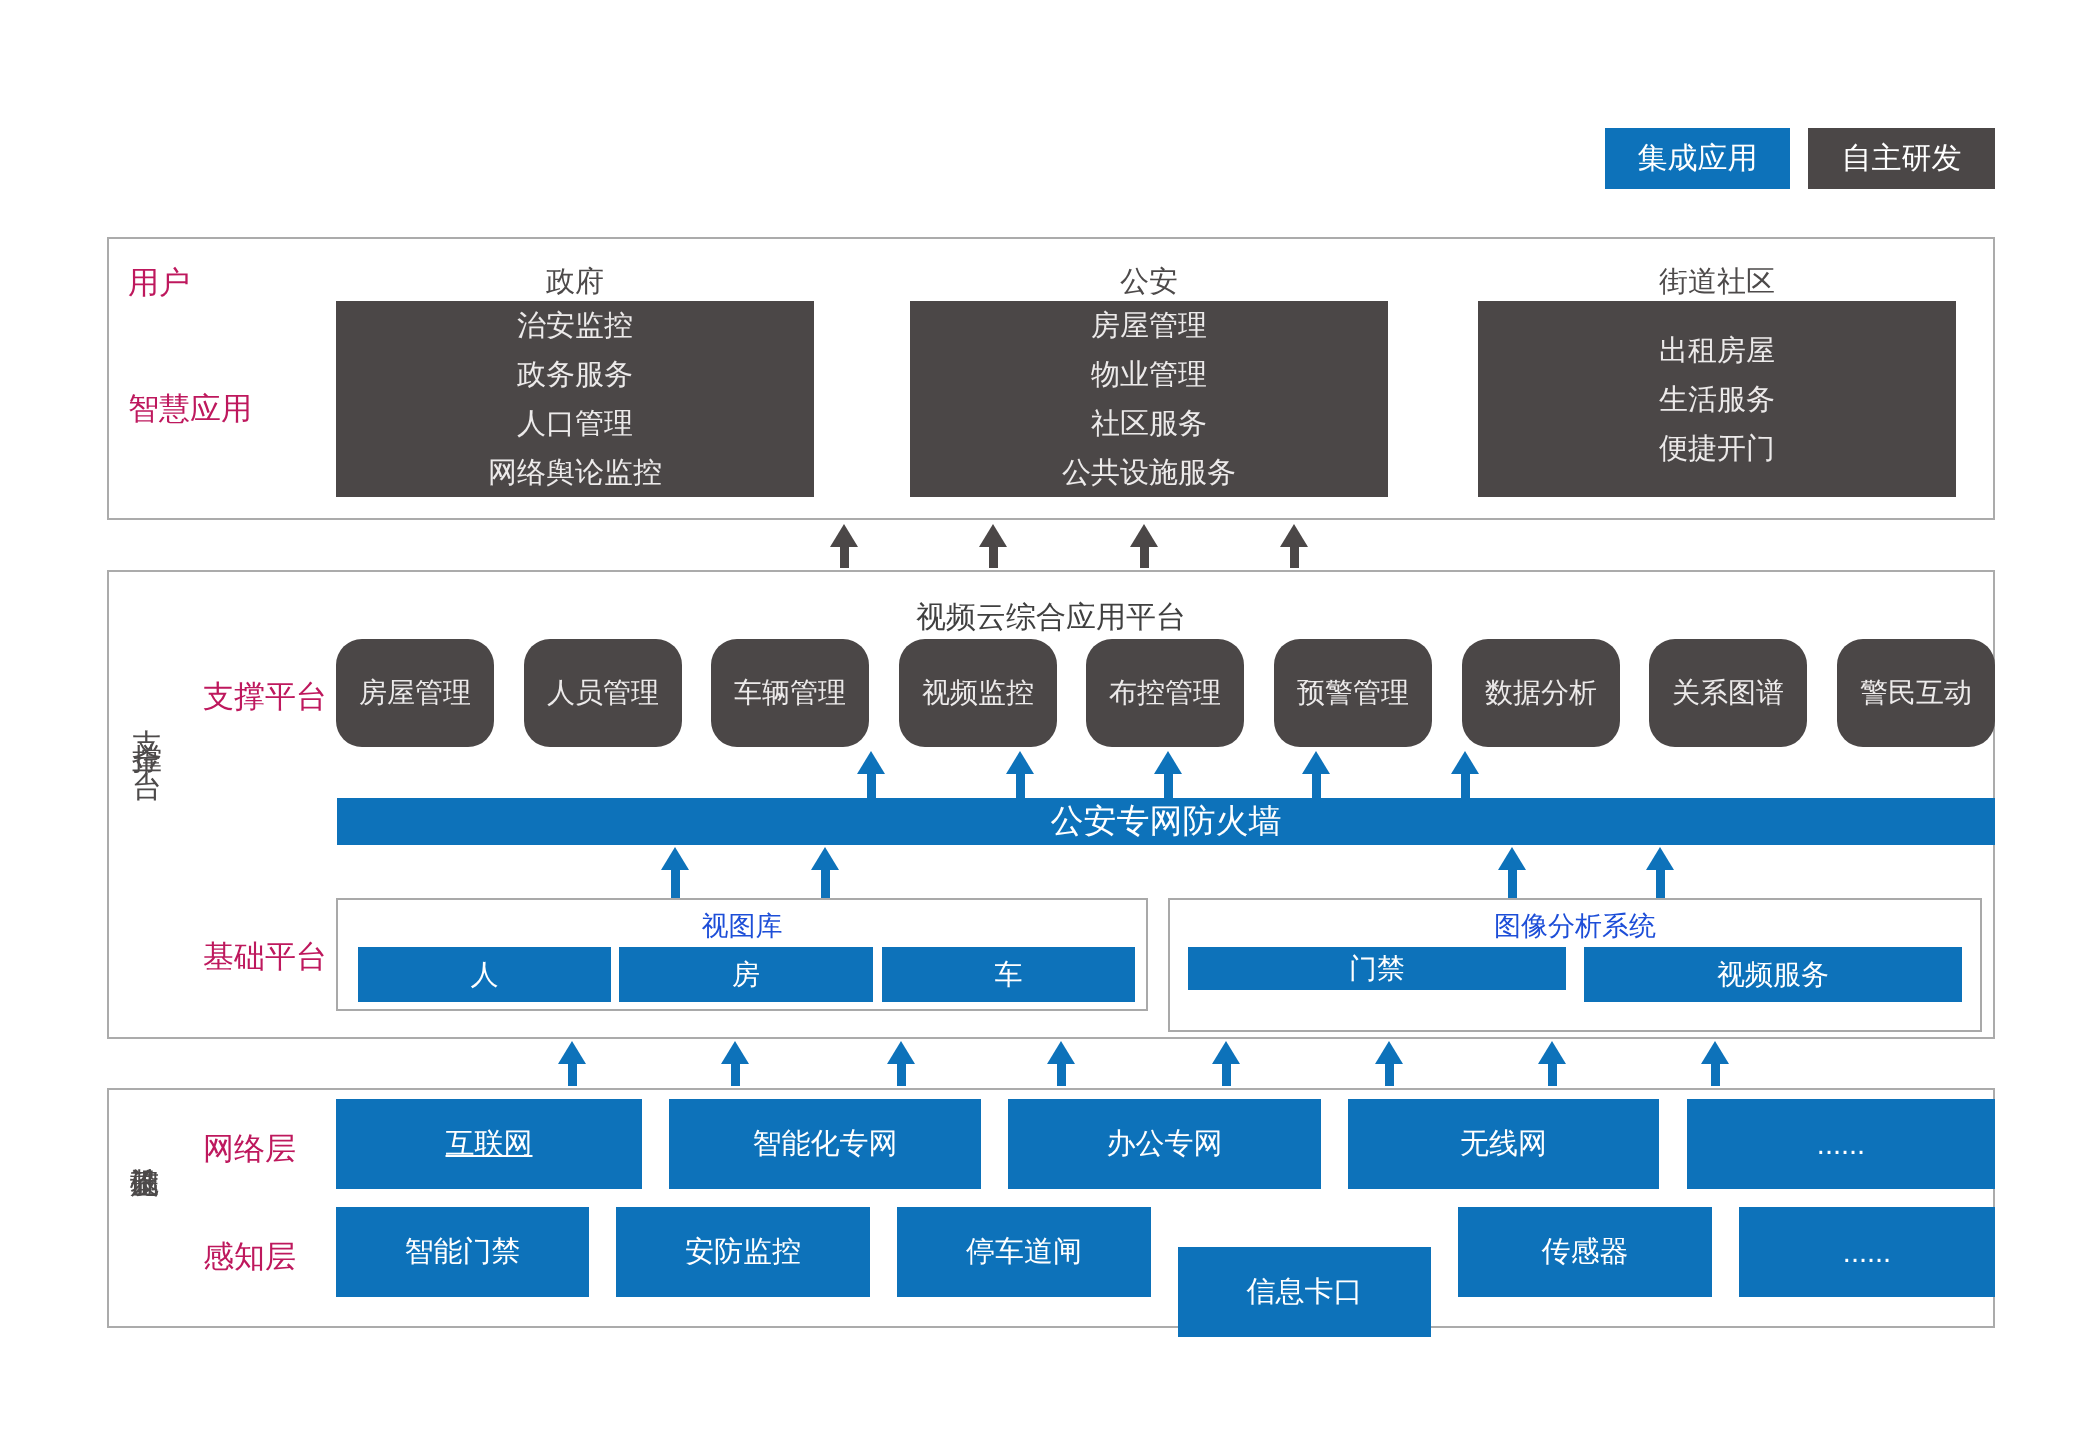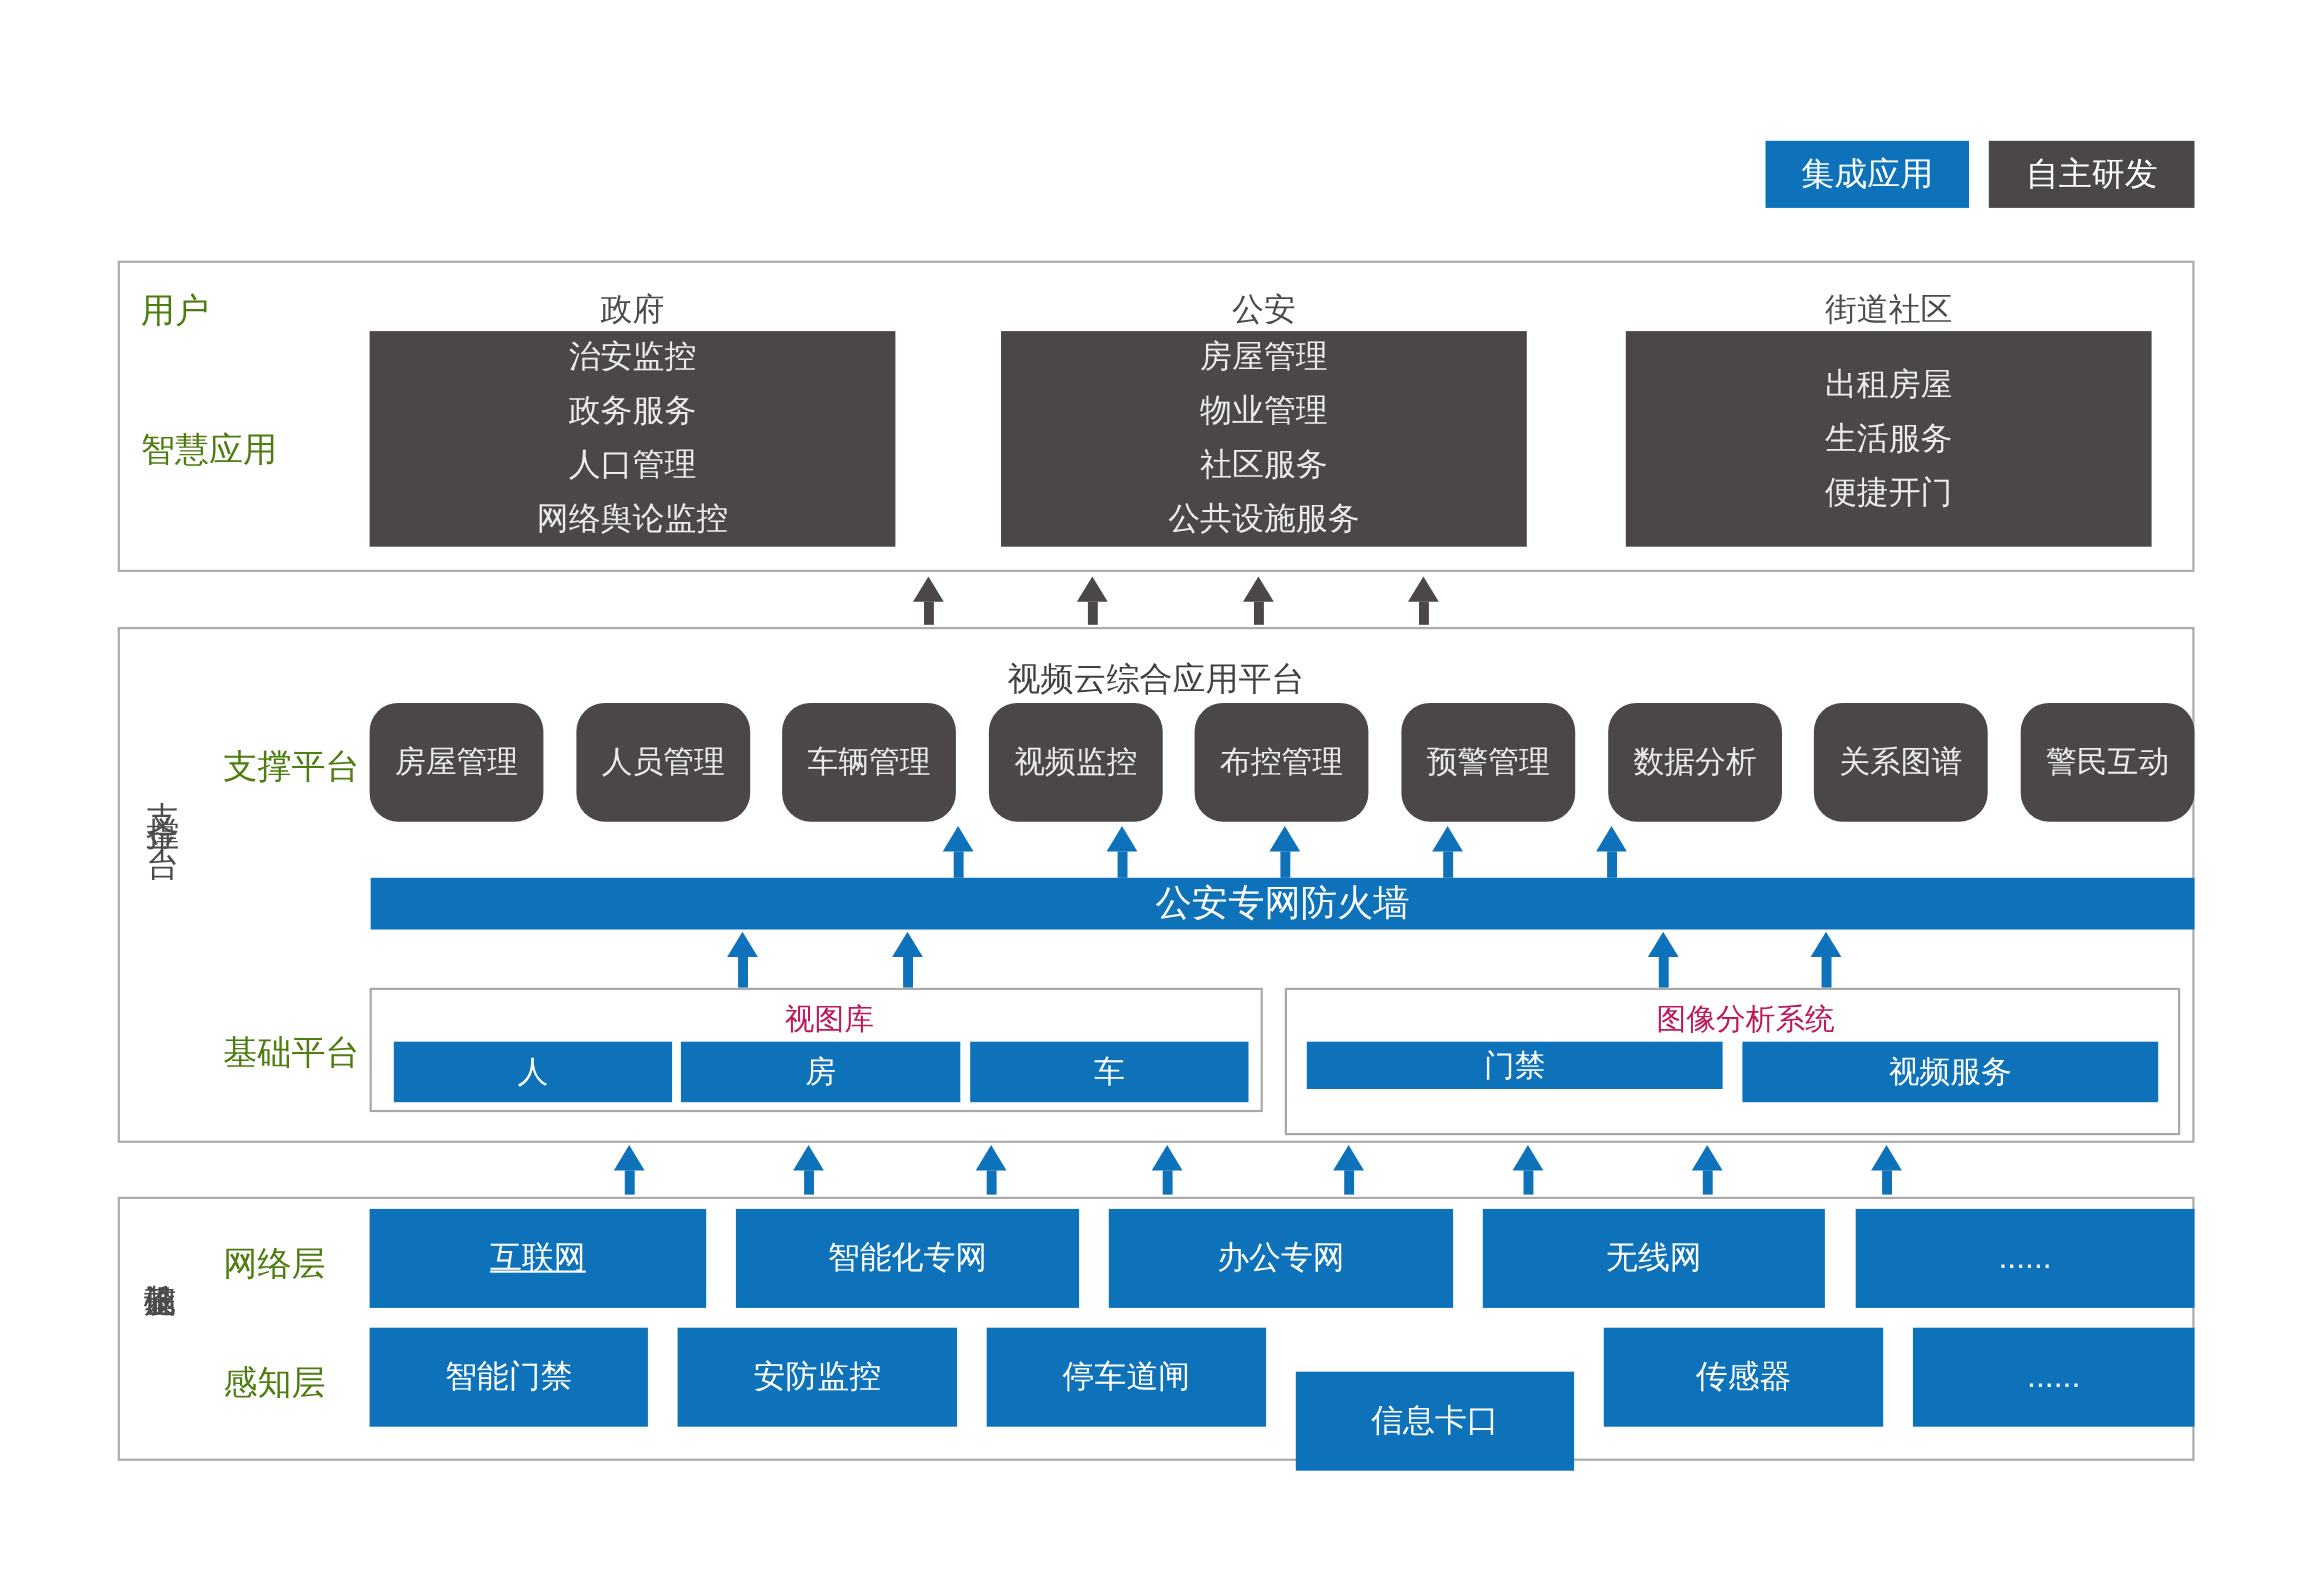--- a/index.html
+++ b/index.html
@@ -14,21 +14,21 @@
   
   .chip{
     position:absolute;height:61px;display:flex;align-items:center;justify-content:center;
     color:#ffffff;font-size:30px;
   }
   .chip.blue{background:#0d72ba;}
   .chip.dark{background:#4b4747;}
   
   .frame{position:absolute;border:2px solid #ababab;background:#ffffff;box-sizing:border-box;}
   
-  .lbl{position:absolute;font-size:31px;color:#4d7c0f;white-space:nowrap;}
+  .lbl{position:absolute;font-size:31px;color:#be185d;white-space:nowrap;}
   .hdr{position:absolute;font-size:29px;color:#4d4a4a;text-align:center;width:240px;}
   .vlabel{
     position:absolute;writing-mode:vertical-rl;text-orientation:upright;
     font-size:30px;color:#4d4a4a;
   }
   
   .appbox{
     position:absolute;background:#4b4747;display:flex;flex-direction:column;
     align-items:center;justify-content:center;
   }
@@ -39,21 +39,21 @@
     display:flex;align-items:center;justify-content:center;
     color:#eceaea;font-size:28px;
   }
   
   .bar{
     position:absolute;background:#0d72ba;display:flex;align-items:center;justify-content:center;
     color:#ffffff;font-size:33px;
   }
   
   .group{position:absolute;border:2px solid #a9a9a9;background:#ffffff;box-sizing:border-box;}
-  .group-title{position:absolute;width:100%;text-align:center;top:8px;font-size:27px;color:#be185d;padding-left:12px;}
+  .group-title{position:absolute;width:100%;text-align:center;top:8px;font-size:27px;color:#1d4ed8;}
   .cell{
     position:absolute;background:#0d72ba;display:flex;align-items:center;justify-content:center;
     color:#ffffff;font-size:28px;
   }
   
   .bluebox{
     position:absolute;height:90px;background:#0d72ba;display:flex;align-items:center;justify-content:center;
     color:#ffffff;font-size:29px;
   }
   

